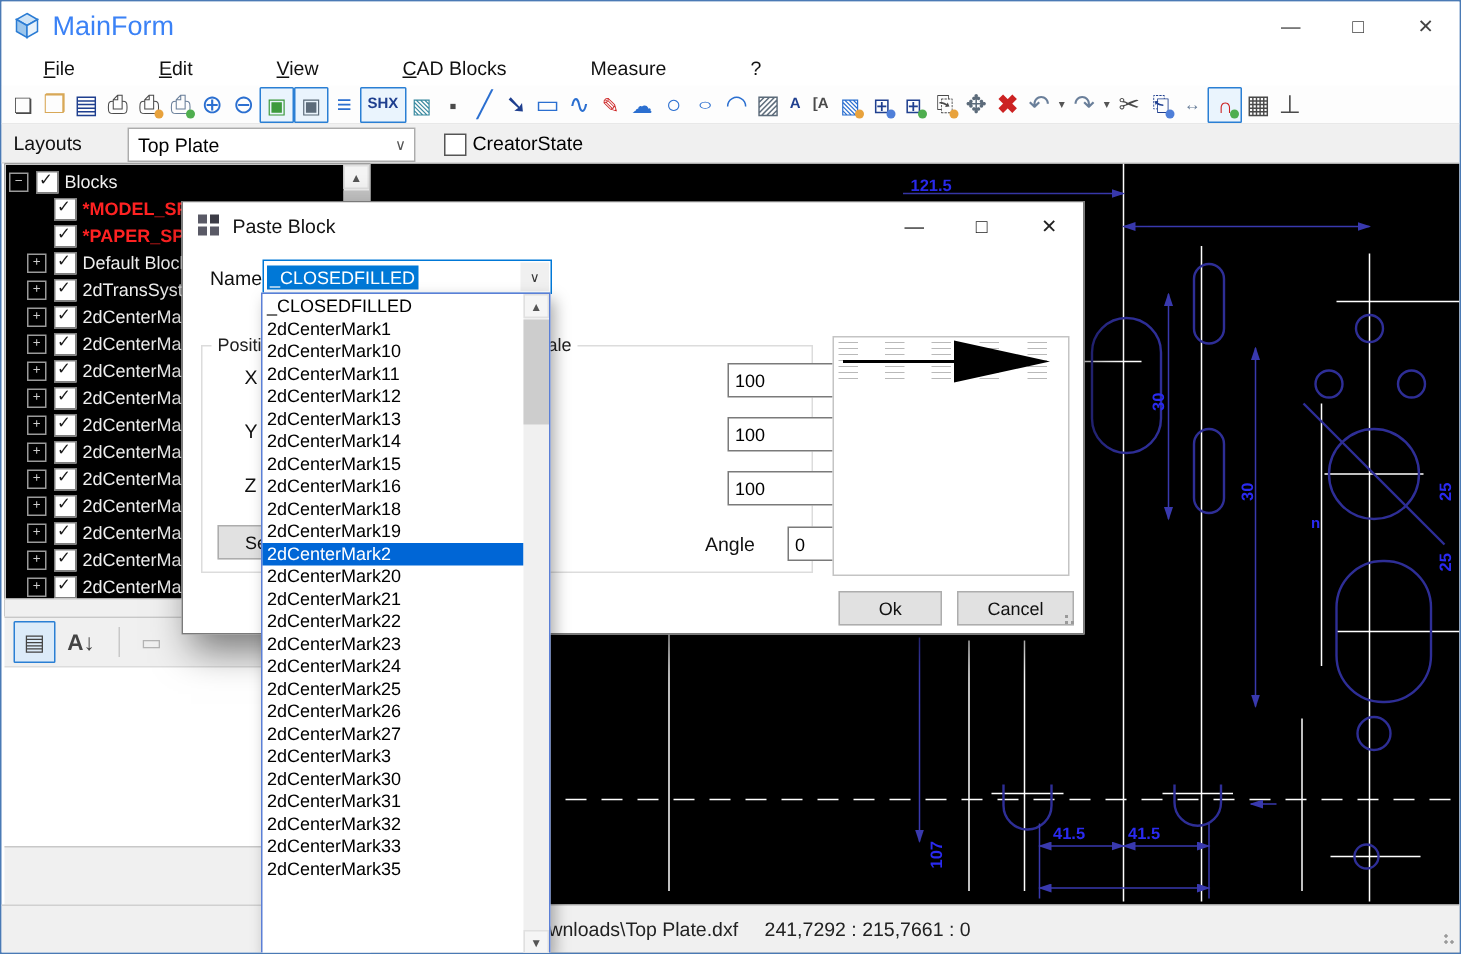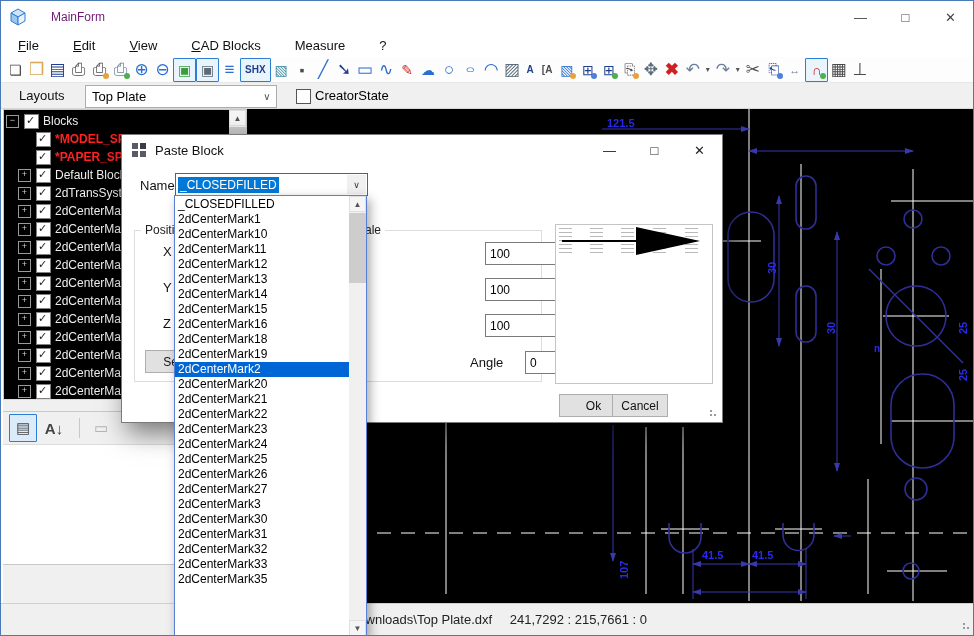--- a/index.html
+++ b/index.html
@@ -1,45 +1,45 @@
 <!DOCTYPE html>
 <html><head>
 <meta charset="utf-8">
 <style>
   html,body{margin:0;padding:0;background:#888;}
   #win{position:relative;width:974px;height:636px;background:#fff;overflow:hidden;
        font-family:"Liberation Sans",sans-serif;border:1px solid #4a7ab5;box-sizing:border-box;}
   .abs{position:absolute;}
   
   #titlebar{left:0;top:0;width:100%;height:32px;background:#fff;display:flex;align-items:center;}
-  #apptitle{color:#701a75;font-size:12px;margin-left:24px;}
+  #apptitle{color:#3b82f6;font-size:18px;margin-left:8px;}
   .wbtn{width:45px;height:32px;display:flex;align-items:center;justify-content:center;
         color:#444;font-size:13px;}
   #winbtns{position:absolute;right:0;top:0;display:flex;}
   
   #menubar{left:0;top:32px;width:100%;height:24px;background:#fff;display:flex;align-items:center;font-size:13px;color:#111;}
-  .mitem{padding:3px 17px;}
+  .mitem{padding:3px 28px;}
   .mitem u{text-decoration:underline;}
   
   #toolbar{left:0;top:56px;width:100%;height:26px;background:#fdfdfd;display:flex;align-items:center;padding-left:4px;box-sizing:border-box;border-bottom:1px solid #e8e8e8;}
   .tbi{width:21px;height:22px;display:flex;align-items:center;justify-content:center;font-size:14px;position:relative;flex:0 0 auto;}
   .tbi.big{font-size:17px;}
   .tbi.bold{font-weight:bold;}
   .tbi.txt{font-size:10px;font-weight:bold;width:auto;padding:0 4px;}
   .tbi.caret{width:9px;font-size:8px;color:#555;}
   .tbi.boxed{border:1px solid #2a7fd4;background:#eaf4fd;border-radius:1px;}
   .tbi.squash{transform:scaleY(.62);}
   .tbi.small{font-size:11px;}
   .g-dark{color:#4a4a4a}.g-navy{color:#1f3f8f}.g-blue{color:#2b6fd0}.g-tan{color:#d8a857}
   .g-red{color:#cc2222}.g-green{color:#3d9a3d}.g-slate{color:#5c6b7a}.g-steel{color:#6a7f9a}.g-teal{color:#3a8aa0}
   .dot-orange::after,.dot-green::after,.dot-blue::after{content:"";position:absolute;right:1px;bottom:2px;width:6px;height:6px;border-radius:50%;}
   .dot-orange::after{background:#e8a23c}.dot-green::after{background:#4fae4f}.dot-blue::after{background:#4f7fd9}
   
   #layoutsbar{left:0;top:82px;width:100%;height:26px;background:#f0f0f0;display:flex;align-items:center;font-size:13px;border-bottom:1px solid #d9d9d9;box-sizing:border-box;}
-  #layouts-label{margin-left:18px;color:#111;}
+  #layouts-label{margin-left:8px;color:#111;}
   #layout-combo{position:absolute;left:84px;top:2px;width:190px;height:21px;background:#fff;border:1px solid #acacac;display:flex;align-items:center;font-size:13px;}
   #layout-combo .val{margin-left:6px;flex:1;}
   .chev{width:18px;text-align:center;color:#555;font-size:10px;}
   #creator-cb{position:absolute;left:295px;top:6px;width:13px;height:13px;background:#fff;border:1px solid #555;}
   #creator-label{position:absolute;left:314px;top:5px;font-size:13px;}
   
   #treepanel{left:2px;top:108px;width:244px;height:302px;background:#000;border:1px solid #c8c8c8;box-sizing:border-box;}
   #treescroll{position:absolute;right:0;top:0;width:17px;height:100%;background:#f0f0f0;}
   .sbtn{width:17px;height:16px;background:#f5f5f5;color:#555;font-size:8px;display:flex;align-items:center;justify-content:center;border:1px solid #e0e0e0;box-sizing:border-box;}
   #treethumb{position:absolute;left:0;top:17px;width:17px;height:52px;background:#c8c8c8;}
@@ -507,21 +507,21 @@
       <div class="pcl" style="left:3px"></div>
       <div class="pcl" style="left:34px"></div>
       <div class="pcl" style="left:65px"></div>
       <div class="pcl" style="left:97px"></div>
       <div class="pcl" style="left:129px"></div>
       <div id="parrowline"></div>
       <div id="parrowhead"></div>
     </div>
 
     <div class="btn" style="left:437px;top:259px;width:69px;height:23px">Ok</div>
-    <div class="btn" style="left:490px;top:259px;width:56px;height:23px">Cancel</div>
+    <div class="btn" style="left:516px;top:259px;width:78px;height:23px">Cancel</div>
     <div class="grip"></div>
   </div>
 
   <div class="abs" id="ddlist">
     <div id="dditems">
 
         <div class="ditem">_CLOSEDFILLED</div>
 
         <div class="ditem">2dCenterMark1</div>
 

